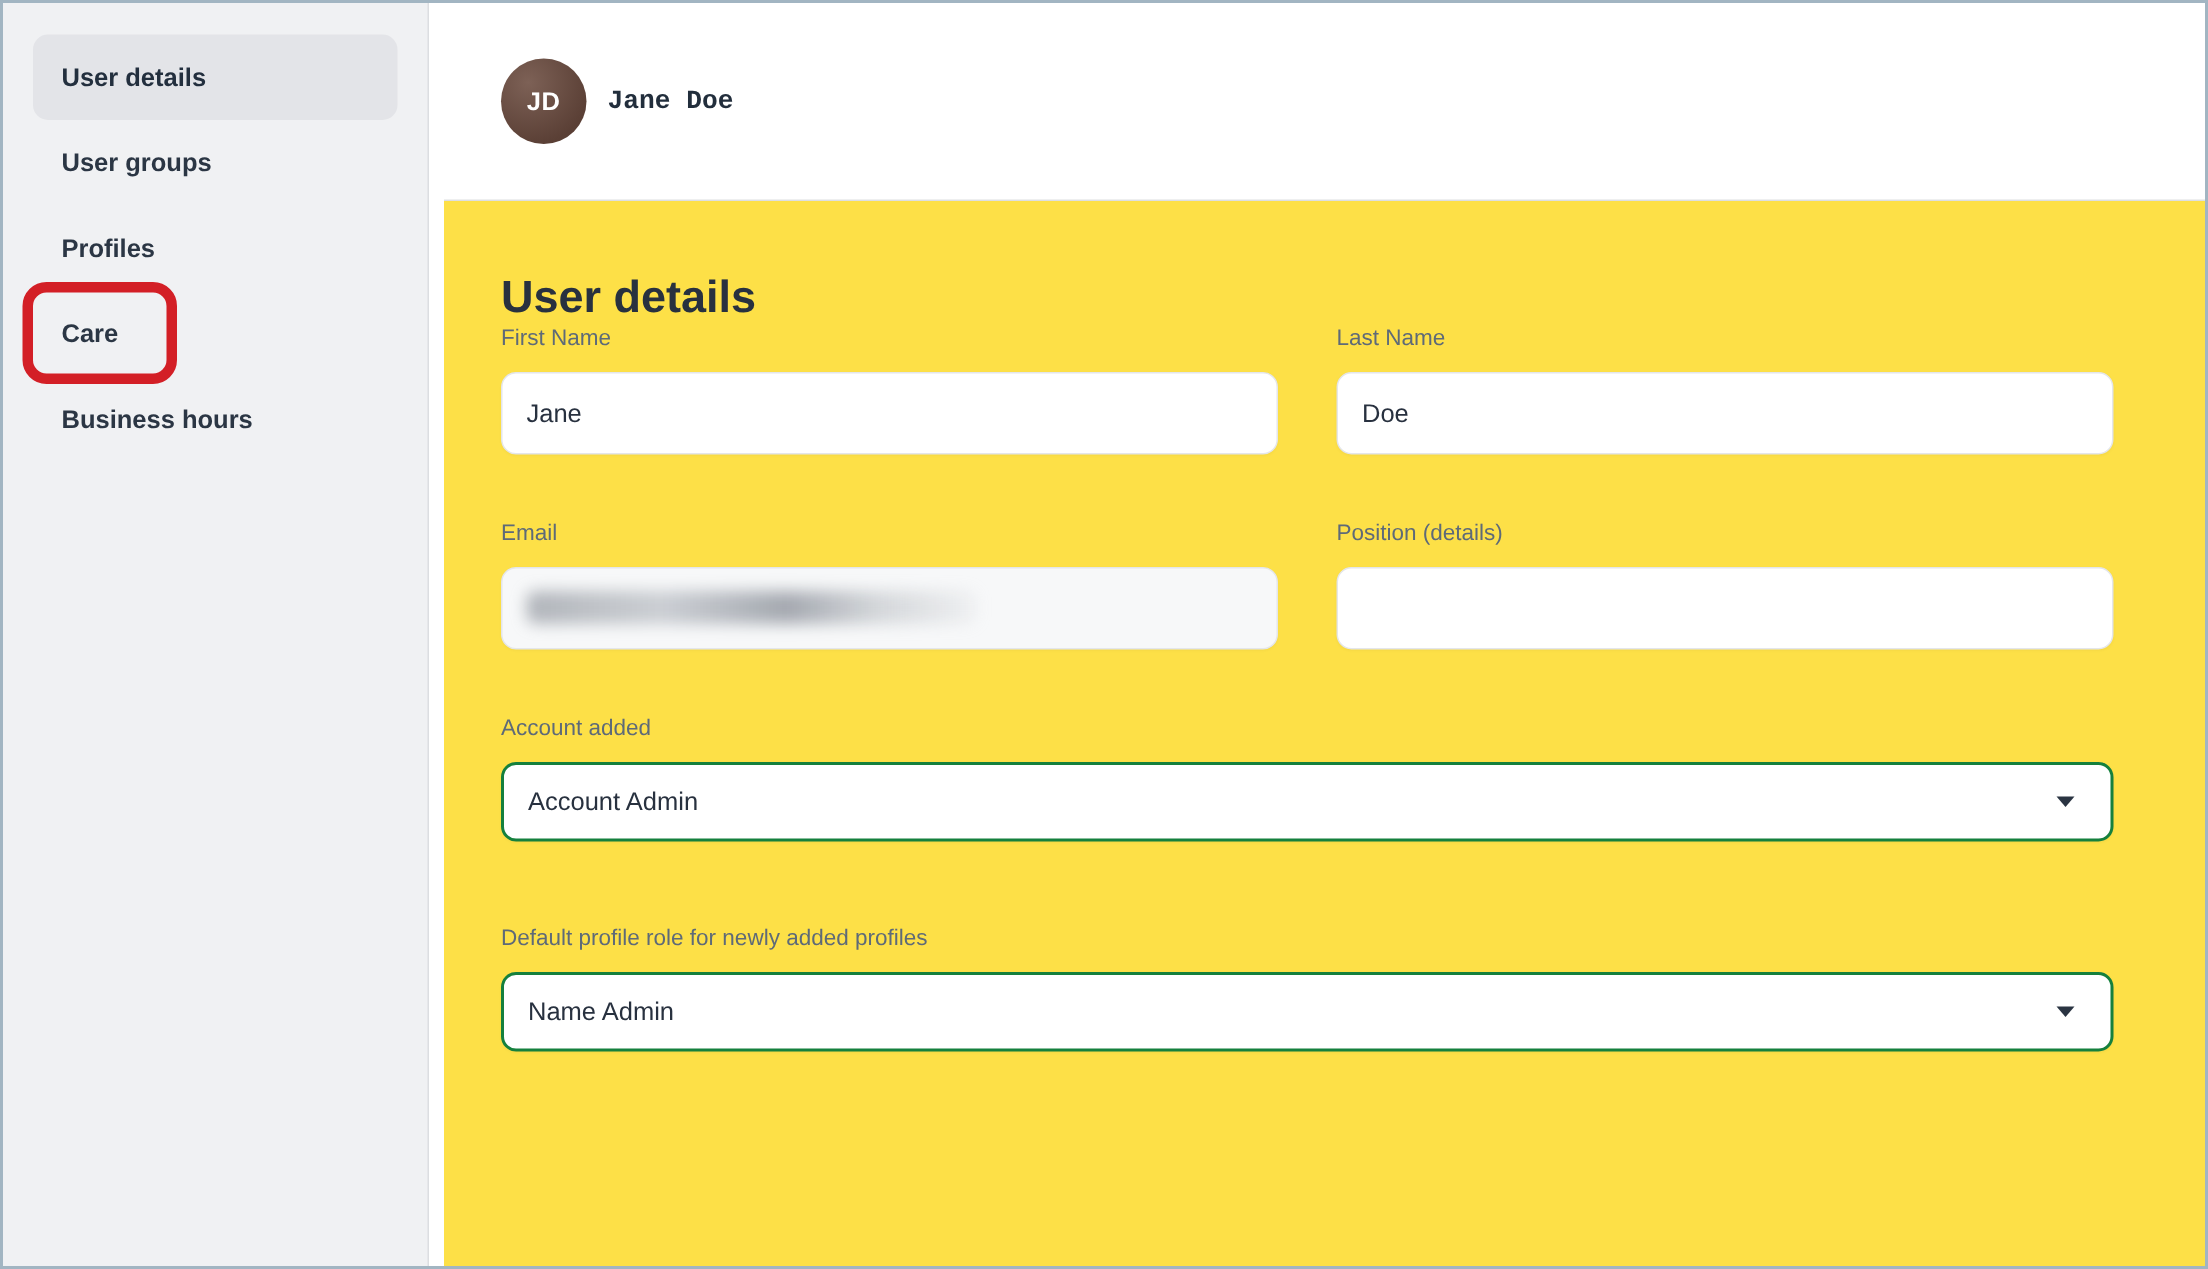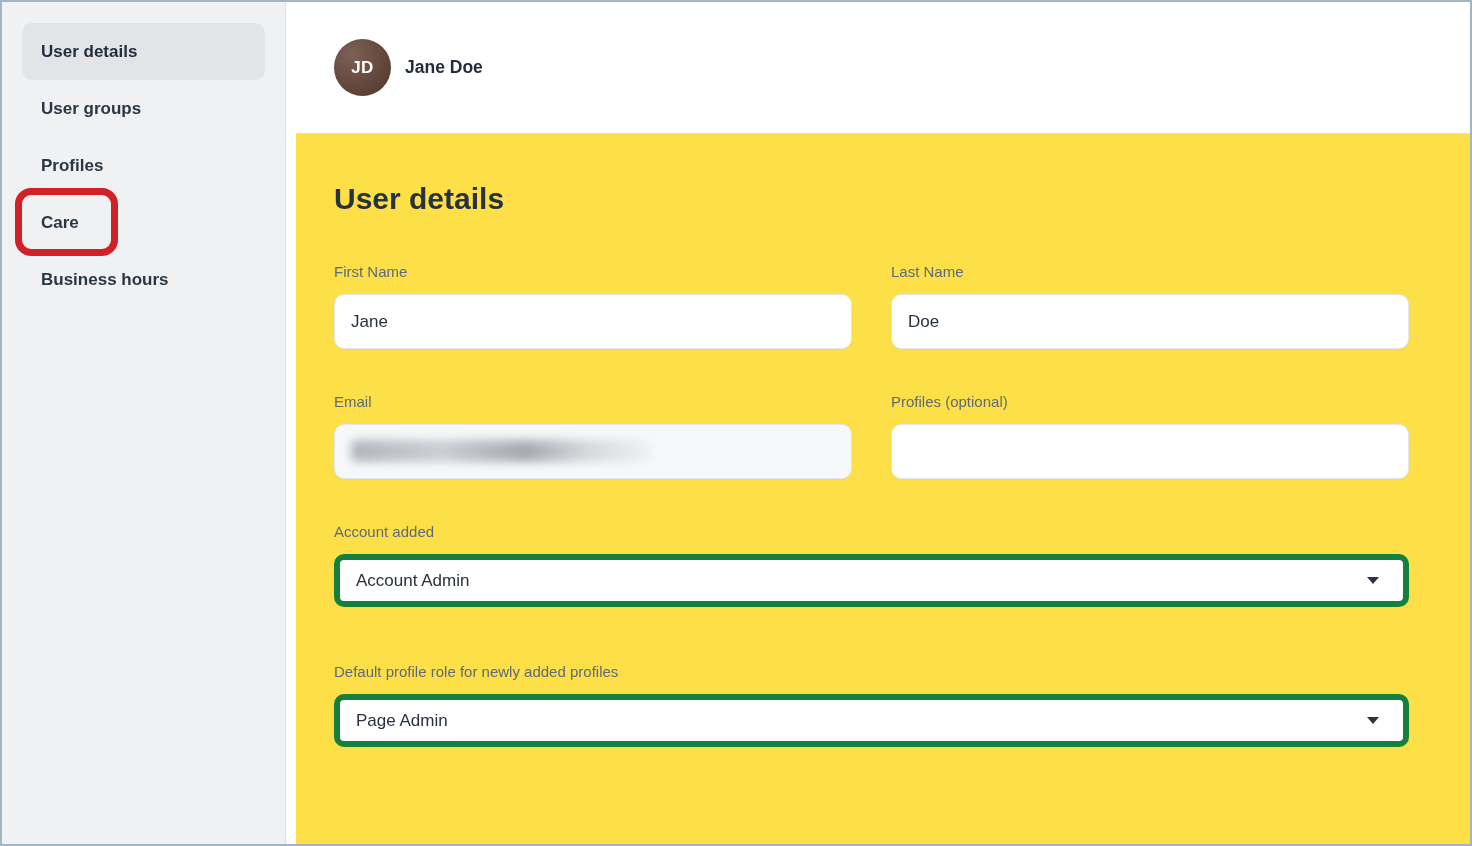--- a/index.html
+++ b/index.html
@@ -74,36 +74,36 @@
     display: flex;
     align-items: center;
     justify-content: center;
     letter-spacing: 0.5px;
   }
   .user-name {
     margin-left: 14px;
     font-size: 17.5px;
     font-weight: bold;
     color: #222e3c;
+    font-family: Liberation Mono, monospace;
   }
 
   .content {
     flex: 1;
     padding: 47px 61px 0 38px;
     overflow: hidden;
   }
   .page-title {
     font-size: 30px;
     font-weight: bold;
     color: #28313f;
     line-height: 36px;
   }
 
   .form-grid {
-    margin-top: 46px;
     display: grid;
     grid-template-columns: 1fr 1fr;
     column-gap: 39px;
     row-gap: 44px;
   }
   .field-group.full { grid-column: 1 / 3; }
   .field-label {
     display: block;
     font-size: 15px;
     color: #5e6a78;
@@ -141,21 +141,21 @@
       rgba(110,116,128,0.6) 58%,
       rgba(160,165,172,0.4) 78%,
       rgba(200,203,208,0.15) 100%);
     filter: blur(5px);
     pointer-events: none;
   }
   .select-box {
     width: 100%;
     height: 53px;
     background: #ffffff;
-    border: 6px solid #15803d;
+    border: 2px solid #15803d;
     border-radius: 10px;
     padding: 0 24px 0 16px;
     display: flex;
     align-items: center;
     justify-content: space-between;
     cursor: pointer;
     box-shadow: 0 1px 2px rgba(20,30,40,0.03);
   }
   .select-value { font-size: 17px; color: #28313f; }
   .caret-down {
@@ -213,36 +213,36 @@
 
         <div class="field-group">
           <label class="field-label">Email</label>
           <div class="email-wrap">
             <input class="text-input disabled" type="text" disabled="" style="">
             <div class="email-redacted"></div>
           </div>
         </div>
 
         <div class="field-group">
-          <label class="field-label">Profiles (optional)</label>
+          <label class="field-label">Position (details)</label>
           <input class="text-input" type="text" value="" style="">
         </div>
 
         <div class="field-group full">
           <label class="field-label">Account added</label>
           <div class="select-box">
             <span class="select-value">Account Admin</span>
             <span class="caret-down"></span>
           </div>
         </div>
 
         <div class="field-group full" style="margin-top:12px;">
           <label class="field-label">Default profile role for newly added profiles</label>
           <div class="select-box">
-            <span class="select-value">Page Admin</span>
+            <span class="select-value">Name Admin</span>
             <span class="caret-down"></span>
           </div>
         </div>
 
       </div>
     </div>
   </div>
 </div>
 
 </body></html>

